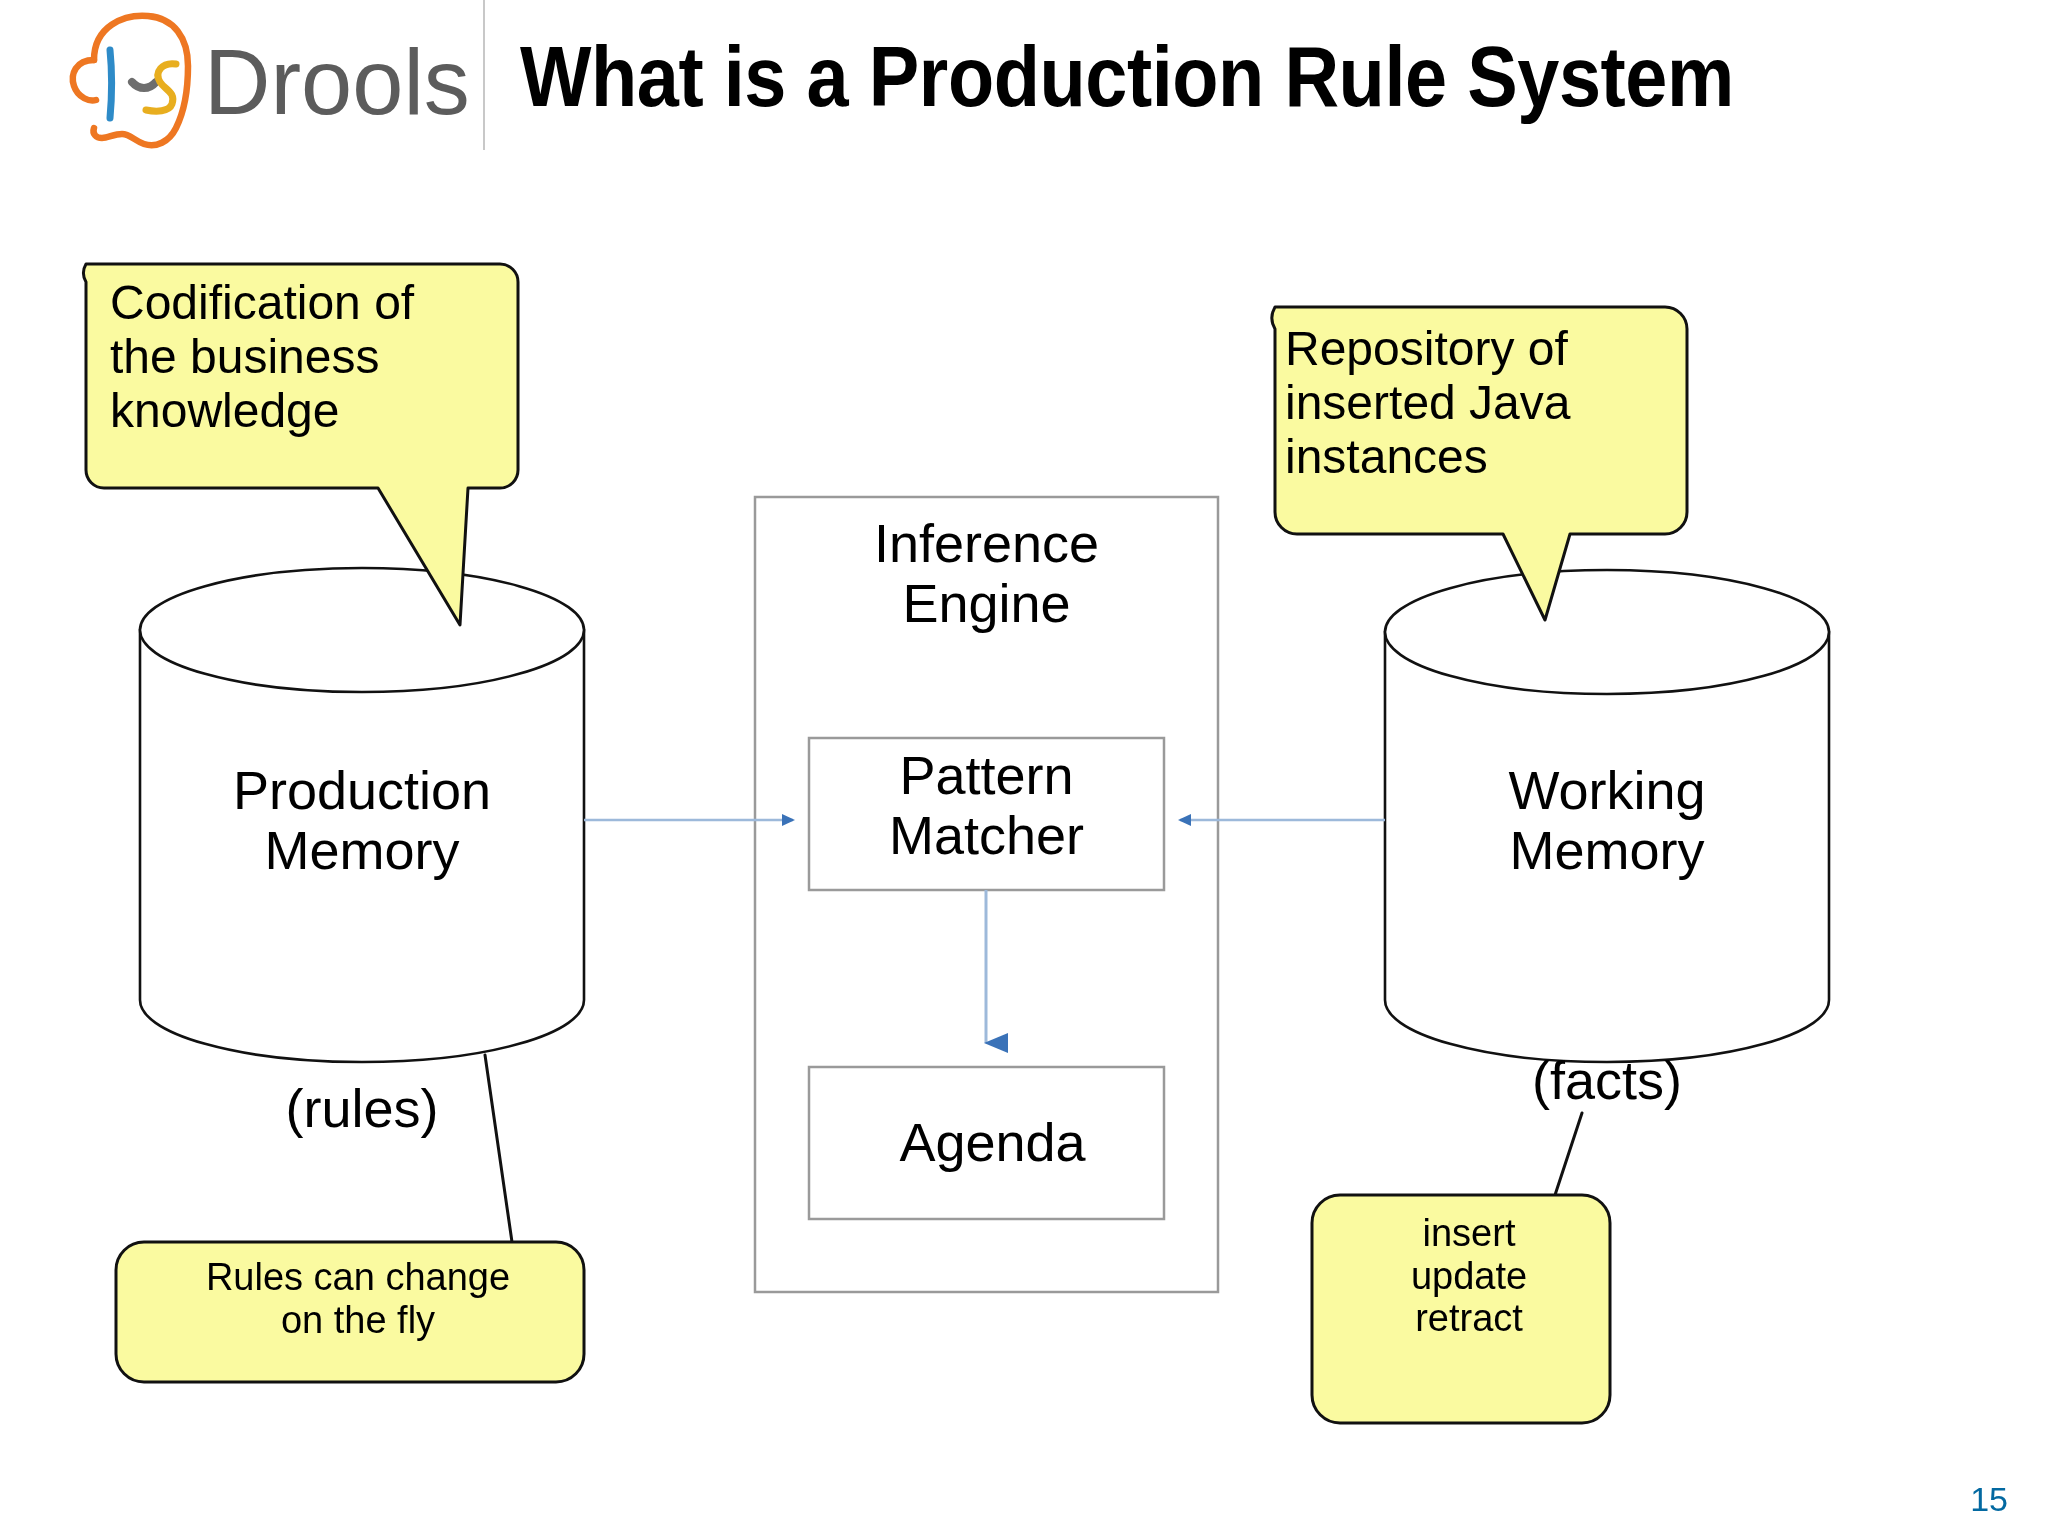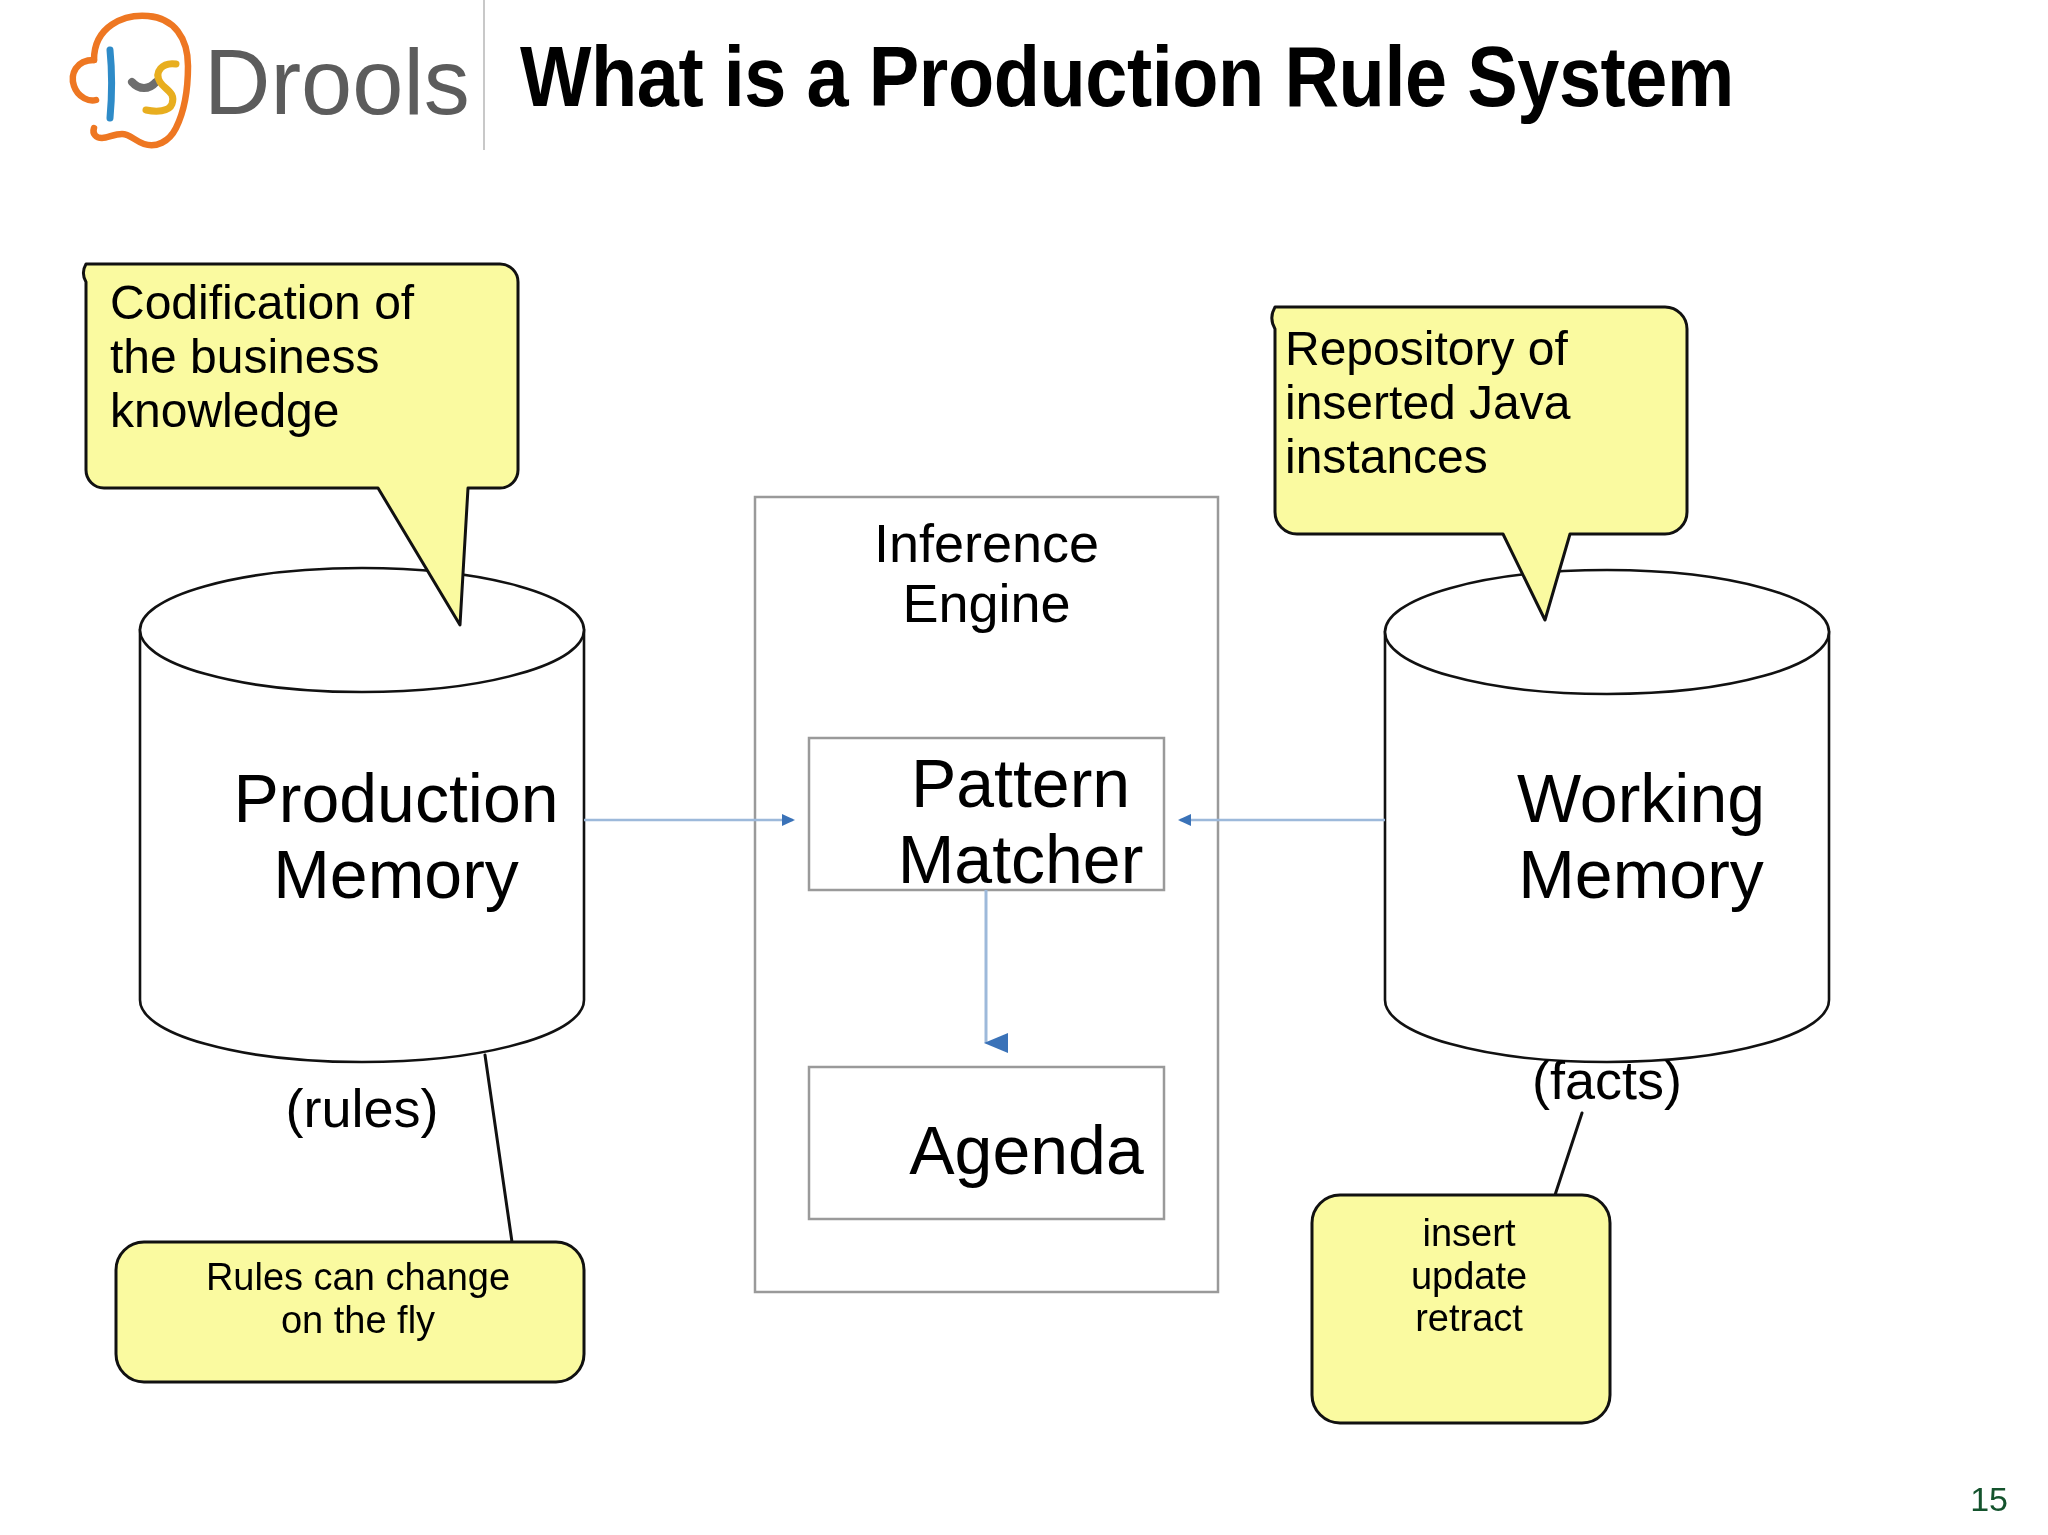--- a/index.html
+++ b/index.html
@@ -27,29 +27,29 @@
   }
 
   
   #diagram{position:absolute;left:0;top:0;width:2048px;height:1535px;}
 
   
   .lbl{
     position:absolute;font-family:"Liberation Sans",sans-serif;
     color:#000;line-height:1.12;white-space:pre-line;
   }
-  .lbl-node{font-size:68px;text-align:center;padding-left:34px;}
+  .lbl-node{font-size:54px;text-align:center;}
   .lbl-engine{font-size:54px;text-align:center;}
   .lbl-callout{font-size:48px;}
   .lbl-callout-c{font-size:38px;text-align:center;padding-left:8px;}
   .lbl-paren{font-size:54px;text-align:center;}
 
   .pagenum{
     position:absolute;right:40px;bottom:16px;
-    font-size:34px;font-family:"Liberation Sans",sans-serif;color:#14532d;
+    font-size:34px;font-family:"Liberation Sans",sans-serif;color:#0369a1;
   }
 </style>
 </head>
 <body>
 
 <div class="slide">
 
   <div class="logo">
     <svg width="440" height="150" viewBox="0 0 440 150" xmlns="http://www.w3.org/2000/svg">
 

